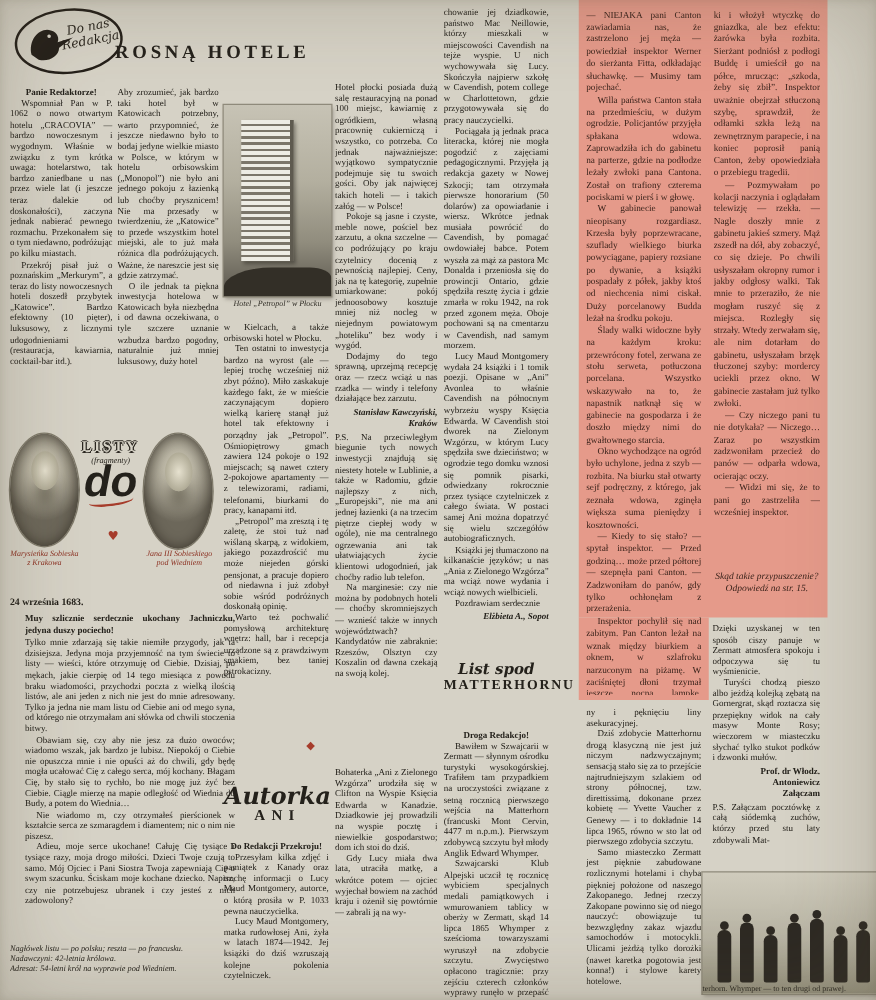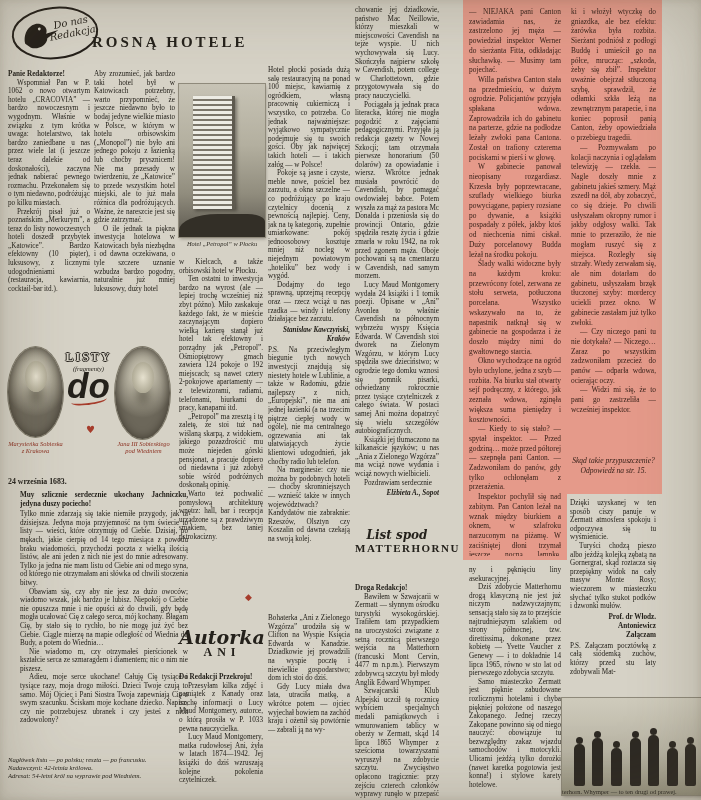--- a/index.html
+++ b/index.html
@@ -5,21 +5,21 @@
   html,body { margin:0; padding:0; background:#8a857c; }
   .page {
     position:relative; width:701px; height:800px; margin:0 auto;
     background:#d6d2c6; overflow:hidden;
     font-family:"Liberation Serif", serif; color:#24211b;
   }
   .wrap { position:absolute; overflow:hidden; }
   .txt { font-size:7.2px; line-height:8.6px; text-align:justify; }
   .txt p { margin:0; text-indent:9px; }
   .txt p:first-child { text-indent:0; }
-  .flow.salut p:first-child { font-weight:bold; text-align:left; }
+  .flow.salut p:first-child { font-weight:bold; text-align:center; }
   .pinktxt { font-size:7.4px; line-height:9.7px; color:#39221a; }
   .sig { font-weight:bold; font-style:italic; text-align:right; font-size:7.2px; line-height:9px; padding:2px 0; }
   .headline { position:absolute; margin:0; font-size:15px; font-weight:bold; letter-spacing:3px; white-space:nowrap; text-align:center; }
   .caption { position:absolute; font-size:6.4px; line-height:7.6px; font-style:italic; text-align:center; color:#2e2b24; }
   .photo { position:absolute; overflow:hidden; box-shadow:0 0 0 1px #8f8a7b, 1px 2px 3px rgba(40,35,25,.35); }
   .hotel-photo { background:linear-gradient(180deg,#c7c3b5 0%,#b3af9f 40%,#908c7d 72%,#5a564d 100%); }
   .hp-building { position:absolute; left:16%; top:8%; width:46%; height:74%;
     background:repeating-linear-gradient(180deg,#edece4 0 3px,#7b766a 3px 5px);
     border-right:3px solid #5e5a4f; box-shadow:2px 2px 3px rgba(20,18,12,.4); }
   .hp-trees { position:absolute; left:0; bottom:0; width:100%; height:15%;

